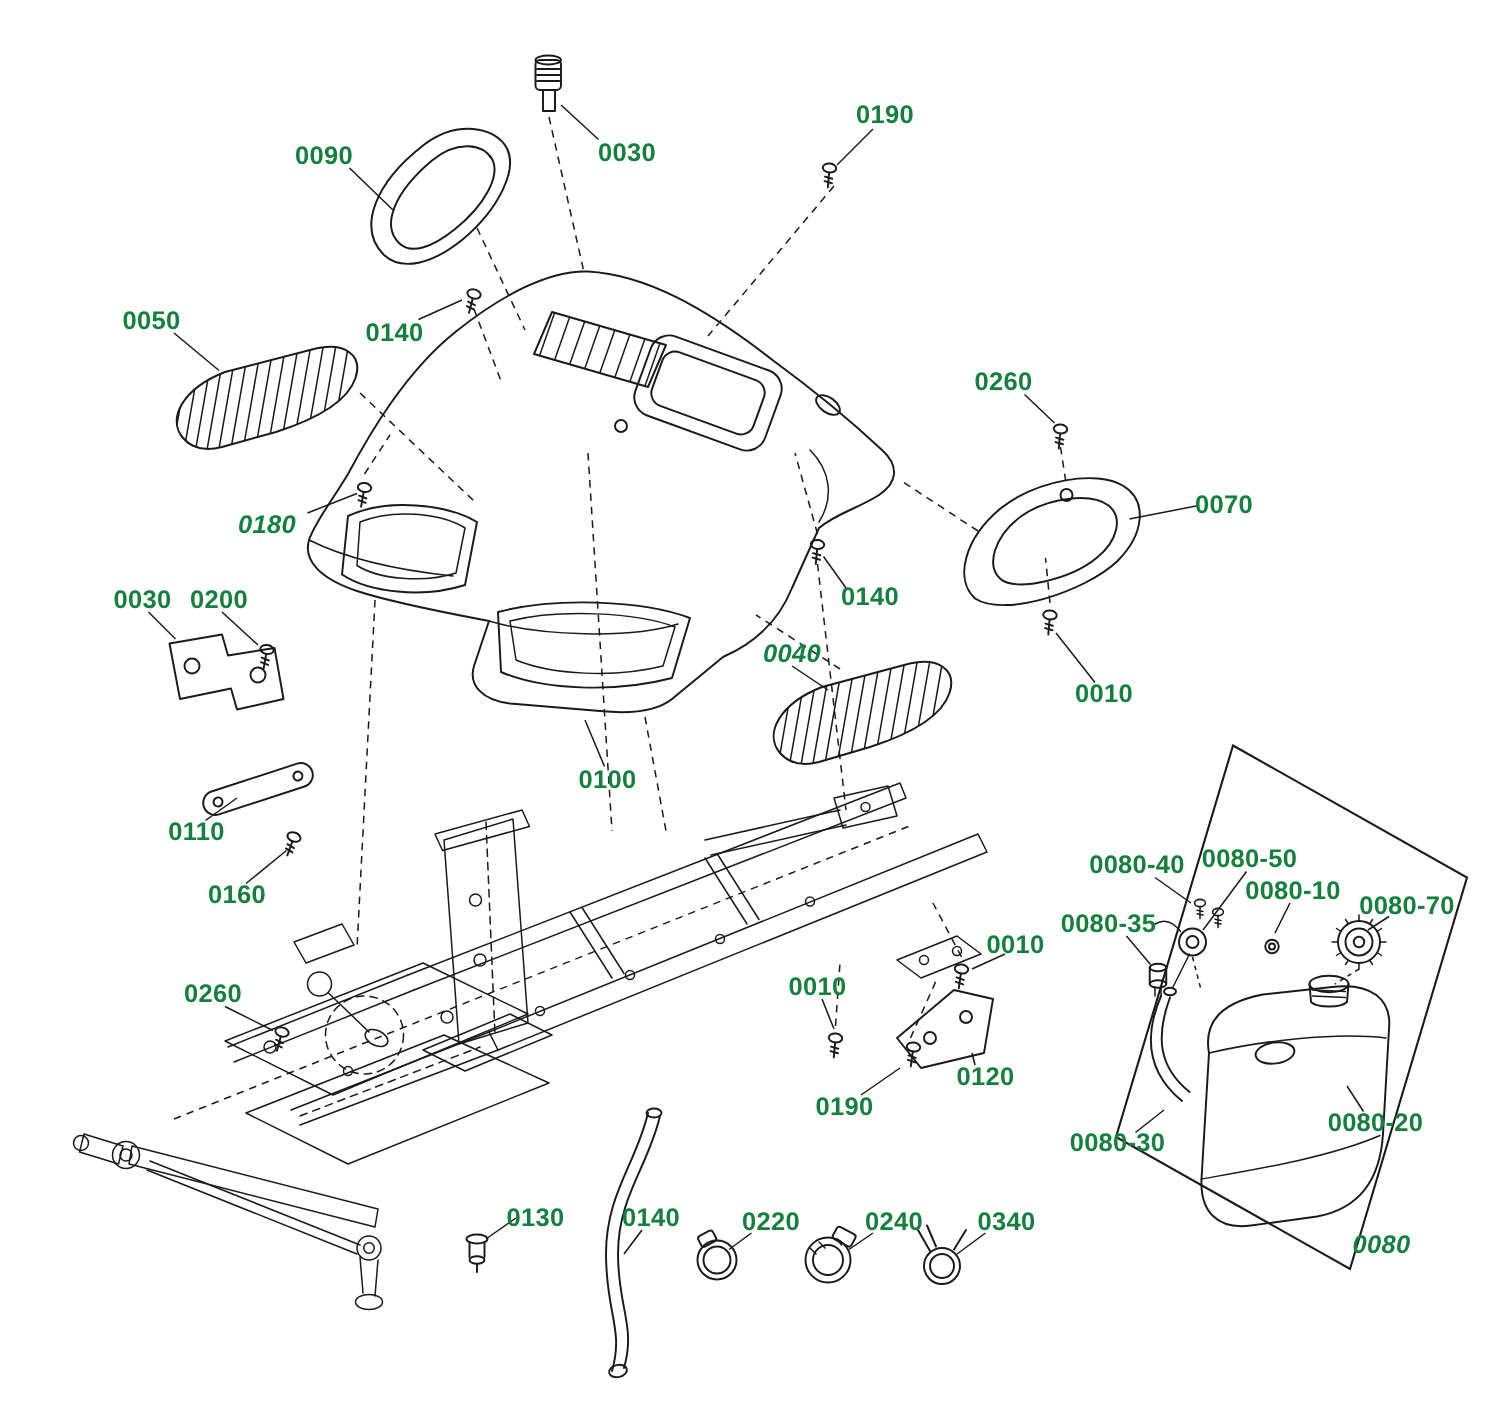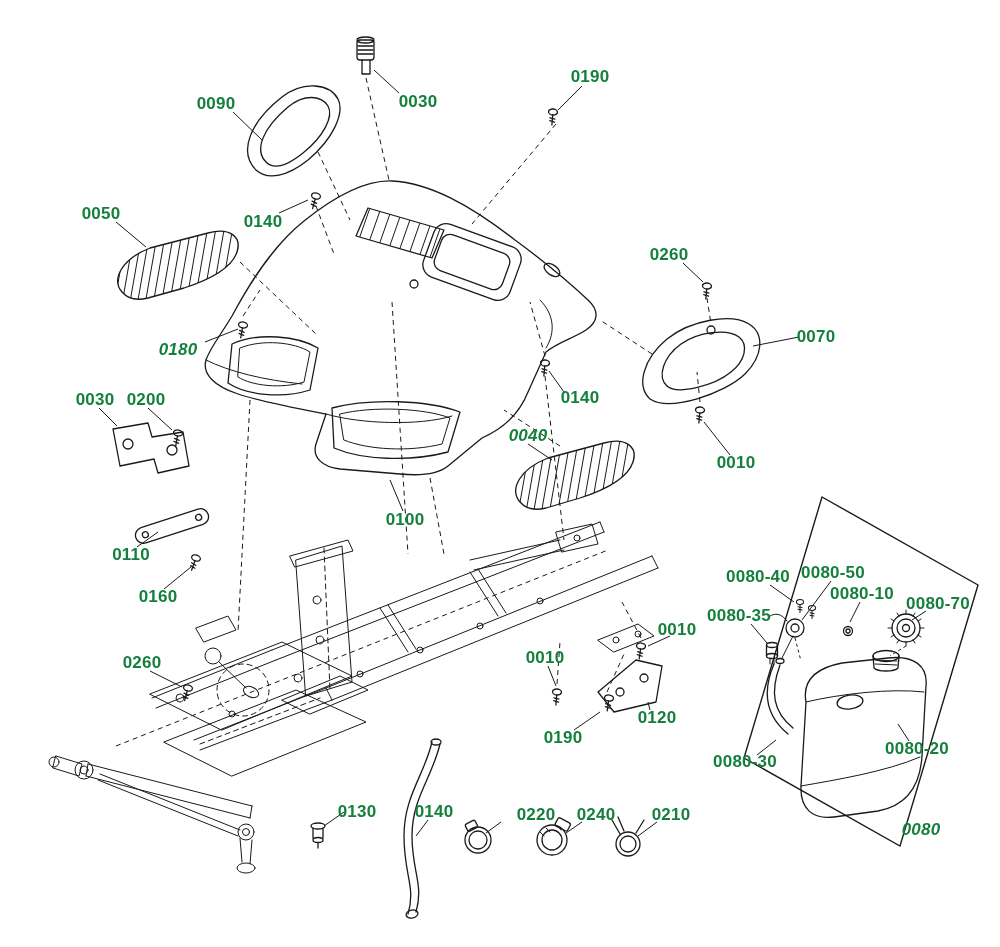--- a/index.html
+++ b/index.html
@@ -339,19 +339,19 @@
     <span class="part-label" style="left: 739px; top: 616px;">0080-35</span>
     <span class="part-label" style="left: 677px; top: 630px;">0010</span>
     <span class="part-label" style="left: 545px; top: 658px;">0010</span>
     <span class="part-label" style="left: 142px; top: 663px;">0260</span>
     <span class="part-label" style="left: 657px; top: 718px;">0120</span>
     <span class="part-label" style="left: 563px; top: 738px;">0190</span>
     <span class="part-label" style="left: 745px; top: 762px;">0080-30</span>
     <span class="part-label" style="left: 917px; top: 749px;">0080-20</span>
     <span class="part-label" style="left: 357px; top: 812px;">0130</span>
     <span class="part-label" style="left: 434px; top: 812px;">0140</span>
-    <span class="part-label" style="left: 536px; top: 815px;">0220</span>
+    <span class="part-label" style="left: 514px; top: 815px;">0220</span>
     <span class="part-label" style="left: 596px; top: 815px;">0240</span>
-    <span class="part-label" style="left: 671px; top: 815px;">0210</span>
+    <span class="part-label" style="left: 671px; top: 815px;">0340</span>
     <span class="part-label" style="left: 921px; top: 830px; font-style: italic;">0080</span>
   </div>
 
 </div>
 
 </body></html>

